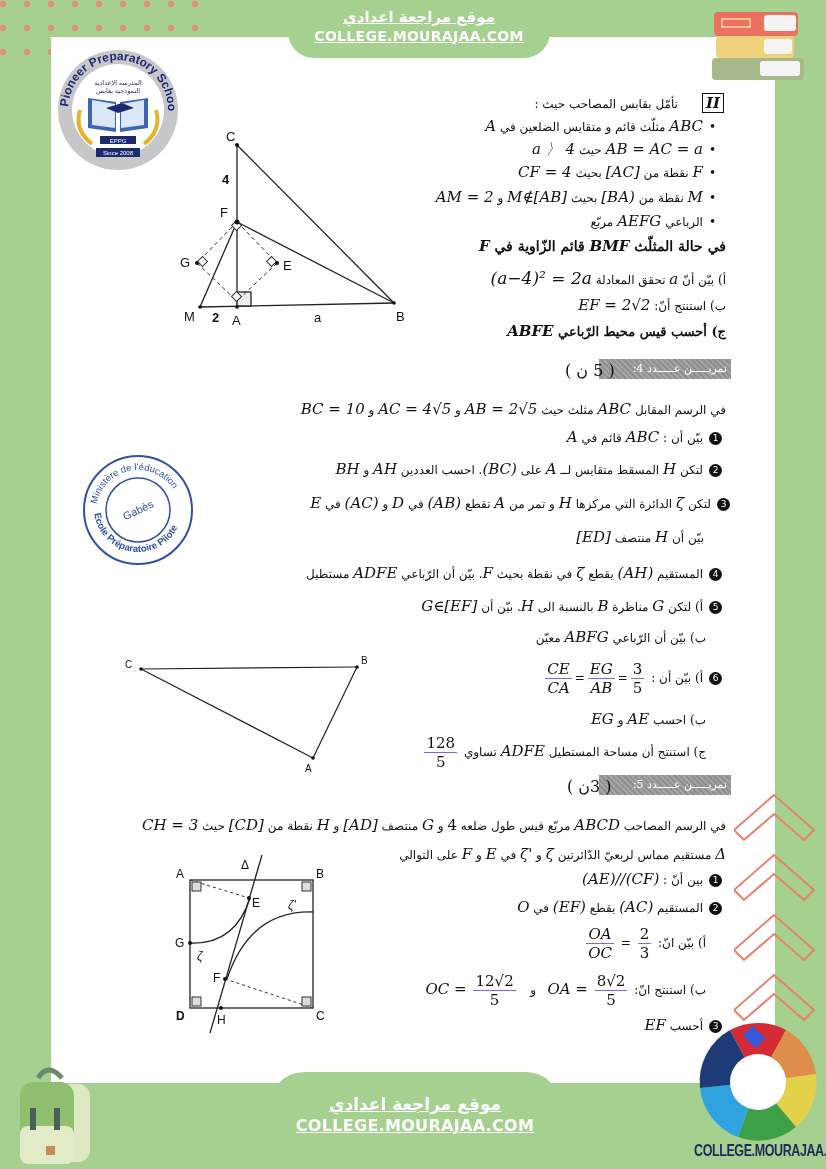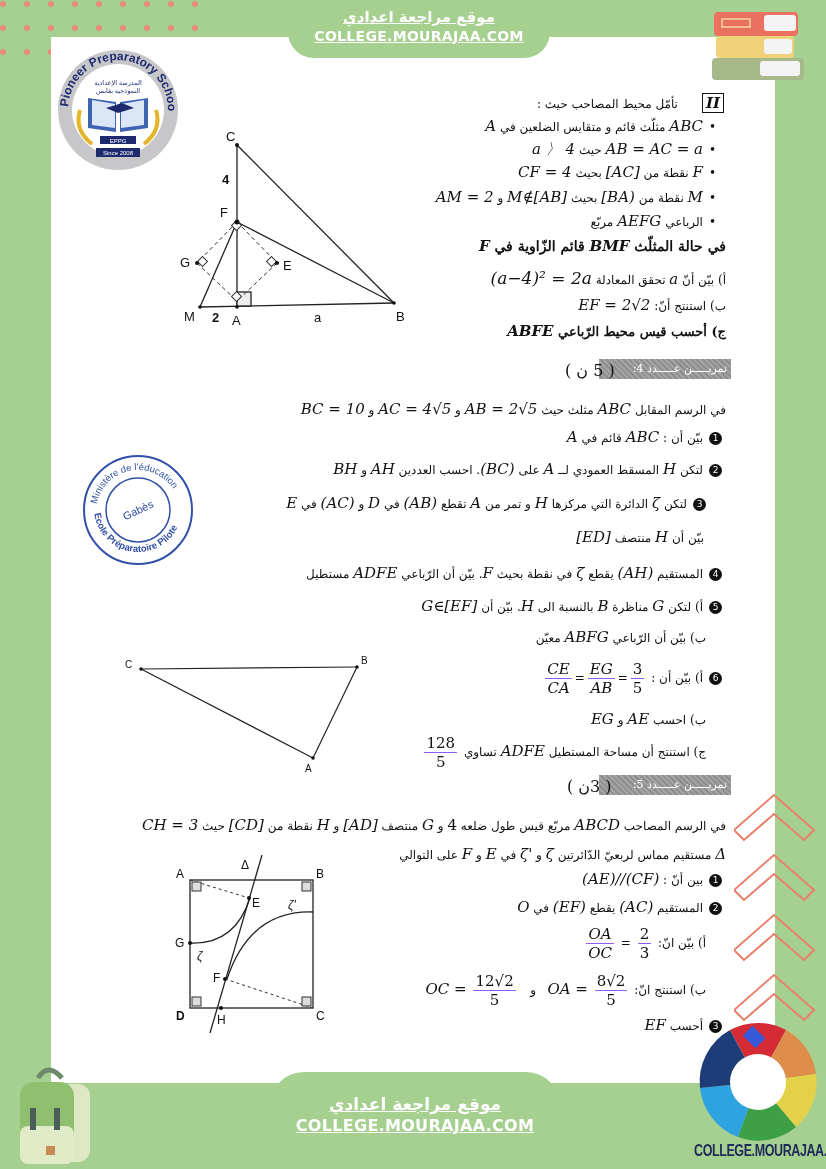--- a/index.html
+++ b/index.html
@@ -129,21 +129,21 @@
   <path d="M54,68 L70,63 L82,68 L66,73 Z" fill="#1e2a6e"></path>
   <rect x="48" y="96" width="36" height="8" fill="#1e2a6e"></rect>
   <text x="66" y="102.5" font-size="6" text-anchor="middle" fill="#fff">EPPG</text>
   <rect x="44" y="108" width="44" height="9" fill="#1e2a6e"></rect>
   <text x="66" y="115" font-size="6" text-anchor="middle" fill="#fff">Since 2008</text>
   <path d="M28,70 Q22,90 40,104" stroke="#e3b52c" stroke-width="4" fill="none"></path>
   <path d="M104,70 Q110,90 92,104" stroke="#e3b52c" stroke-width="4" fill="none"></path>
 </svg>
 
 <div class="t" style="right:102px;top:93px;font-size:12px">
-  <span class="roman">II</span><span>تأمّل محيط المصاحب حيث :</span>
+  <span class="roman">II</span><span>تأمّل بقابس المصاحب حيث :</span>
 </div>
 <div class="t" style="right:110px;top:117px">
   <span class="bullet">•</span><span class="m">ABC</span> <span>مثلّث قائم و متقايس الضلعين في</span> <span class="m">A</span>
 </div>
 <div class="t" style="right:110px;top:140px">
   <span class="bullet">•</span><span class="m">AB = AC = a</span> <span>حيث</span> <span class="m">a 〉 4</span>
 </div>
 <div class="t" style="right:110px;top:163px">
   <span class="bullet">•</span><span class="m">F</span> <span>نقطة من</span> <span class="m">[AC]</span> <span>بحيث</span> <span class="m">CF = 4</span>
 </div>
@@ -213,23 +213,23 @@
 <div class="ex-header" style="left:599px;top:359px;width:124px">تمريـــــن عـــــدد 4:</div>
 <div class="ex-points" style="left:565px;top:361px">( 5 ن )</div>
 
 <div class="t" style="right:100px;top:400px">
   <span>في الرسم المقابل</span> <span class="m">ABC</span> <span>مثلث حيث</span> <span class="m">AB = 2√5</span> <span>و</span> <span class="m">AC = 4√5</span> <span>و</span> <span class="m">BC = 10</span>
 </div>
 <div class="t" style="right:104px;top:428px">
   <span class="num">1</span><span>بيّن أن :</span> <span class="m">ABC</span> <span>قائم في</span> <span class="m">A</span>
 </div>
 <div class="t" style="right:104px;top:460px">
-  <span class="num">2</span><span>لتكن</span> <span class="m">H</span> <span>المسقط العمودي لــ</span> <span class="m">A</span> <span>على</span> <span class="m">(BC)</span><span>. احسب العددين</span> <span class="m">AH</span> <span>و</span> <span class="m">BH</span>
-</div>
-<div class="t" style="right:120px;top:494px">
+  <span class="num">2</span><span>لتكن</span> <span class="m">H</span> <span>المسقط متقايس لــ</span> <span class="m">A</span> <span>على</span> <span class="m">(BC)</span><span>. احسب العددين</span> <span class="m">AH</span> <span>و</span> <span class="m">BH</span>
+</div>
+<div class="t" style="right:96px;top:494px">
   <span class="num">3</span><span>لتكن</span> <span class="m">ζ</span> <span>الدائرة التي مركزها</span> <span class="m">H</span> <span>و تمر من</span> <span class="m">A</span> <span>تقطع</span> <span class="m">(AB)</span> <span>في</span> <span class="m">D</span> <span>و</span> <span class="m">(AC)</span> <span>في</span> <span class="m">E</span>
 </div>
 <div class="t" style="right:122px;top:528px">
   <span>بيّن أن</span> <span class="m">H</span> <span>منتصف</span> <span class="m">[ED]</span>
 </div>
 <div class="t" style="right:104px;top:564px">
   <span class="num">4</span><span>المستقيم</span> <span class="m">(AH)</span> <span>يقطع</span> <span class="m">ζ</span> <span>في نقطة بحيث</span> <span class="m">F</span><span>. بيّن أن الرّباعي</span> <span class="m">ADFE</span> <span>مستطيل</span>
 </div>
 <div class="t" style="right:104px;top:597px">
   <span class="num">5</span><span>أ)</span> <span>لتكن</span> <span class="m">G</span> <span>مناظرة</span> <span class="m">B</span> <span>بالنسبة الى</span> <span class="m">H</span><span>. بيّن أن</span> <span class="m">G∈[EF]</span>

